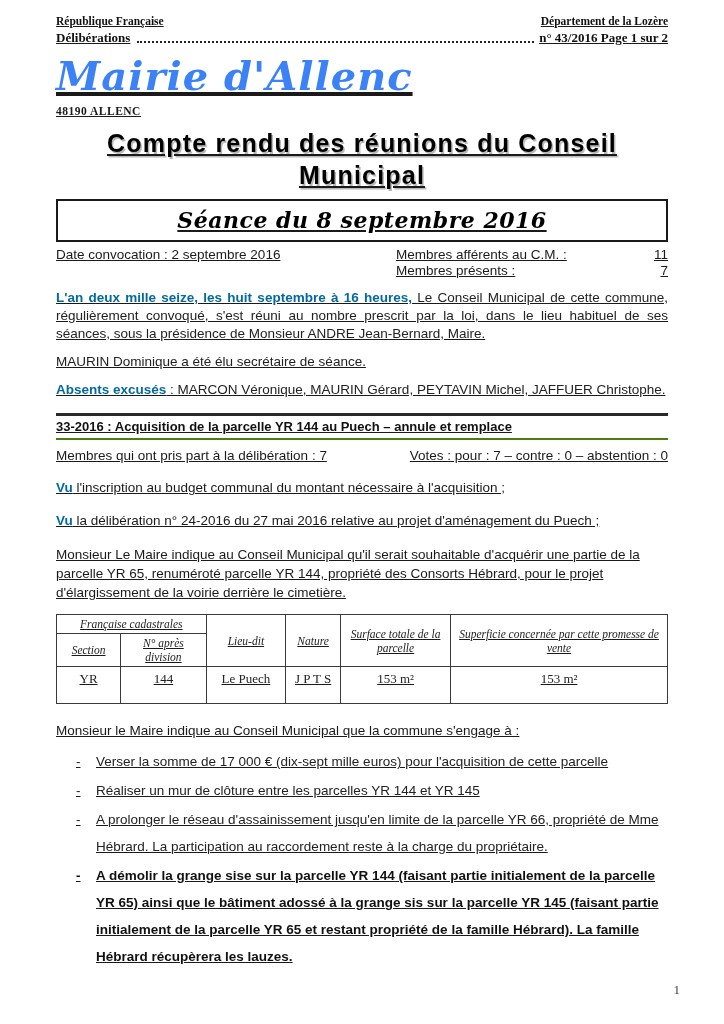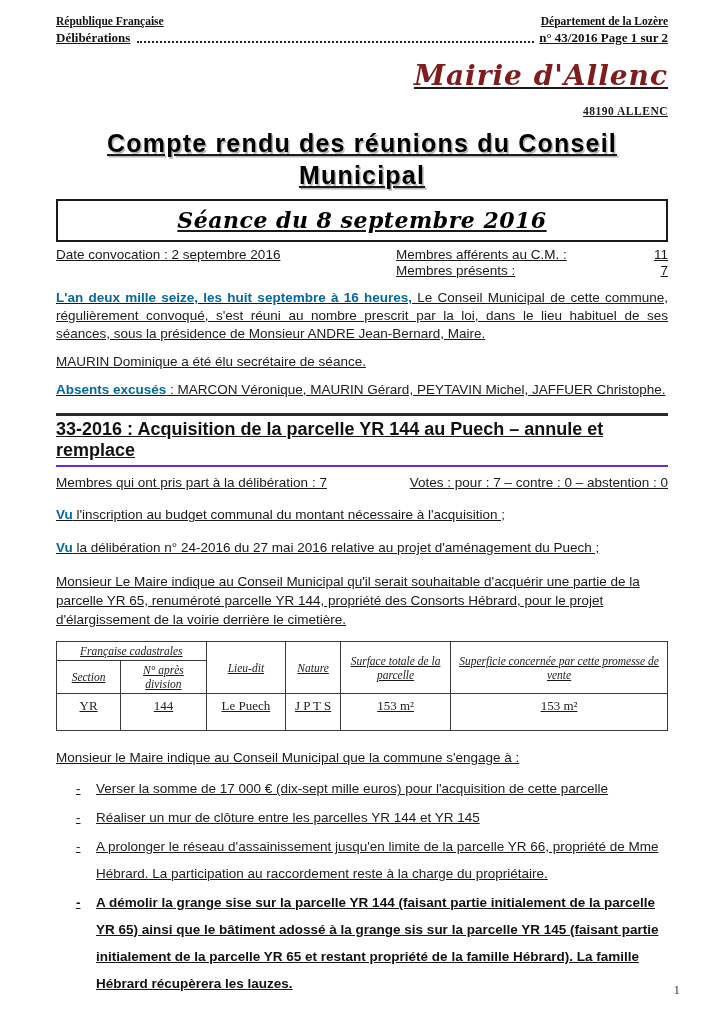--- a/index.html
+++ b/index.html
@@ -16,22 +16,22 @@
     overflow:hidden;
     text-decoration:underline;
   }
   
   .hdr{font-family:"Liberation Serif", serif;font-weight:bold;color:#111;}
   .hdr-row1{display:flex;justify-content:space-between;font-size:11.5px;line-height:15px;}
   .hdr-row2{display:flex;align-items:flex-end;font-size:13px;line-height:18px;}
   .leader{flex:1;border-bottom:2px dotted #222;margin:0 5px 4px 7px;height:0;}
   
   .script{font-family:"DejaVu Serif", serif;font-style:italic;font-weight:bold;}
-  .logo{text-align:right;font-size:28px;line-height:46px;margin-top:6px;letter-spacing:1px;color:#7f1d1d;}
-  .address{text-align:right;font-family:"Liberation Serif", serif;font-weight:bold;font-size:11.5px;margin-top:6px;letter-spacing:.5px;}
+  .logo{text-align:left;font-size:40px;line-height:46px;margin-top:6px;letter-spacing:1px;color:#3b82f6;}
+  .address{text-align:left;font-family:"Liberation Serif", serif;font-weight:bold;font-size:11.5px;margin-top:6px;letter-spacing:.5px;}
   .doc-title{
     text-align:center;font-weight:bold;font-size:25px;line-height:32px;
     letter-spacing:1.2px;margin-top:10px;color:#000;
     text-shadow:1.5px 1.5px 0 rgba(0,0,0,.28);
   }
   .seance-box{
     margin-top:8px;border:2px solid #1a1a1a;
     text-align:center;font-size:22px;line-height:26px;padding:6px 0 7px 0;
     letter-spacing:.5px;color:#000;
   }
@@ -39,22 +39,22 @@
   .conv-row{display:flex;justify-content:space-between;margin-top:5px;line-height:16px;gap:18px;}
   .members{width:272px;}
   .member-line{display:flex;justify-content:space-between;line-height:16px;}
   
   p{margin:0;}
   .para{margin-top:10px;line-height:18px;color:#222;}
   .justify{text-align:justify;}
   .b{font-weight:bold;color:#0369a1;}
   
   .delib-heading{
-    margin-top:14px;border-top:3px solid #2a2a2a;border-bottom:2px solid #6d28d9;
-    font-weight:bold;font-size:18px;padding:3px 0 4px 0;color:#111;
+    margin-top:14px;border-top:3px solid #2a2a2a;border-bottom:2px solid #4d7c0f;
+    font-weight:bold;font-size:13px;padding:3px 0 4px 0;color:#111;
   }
   .delib-row{display:flex;justify-content:space-between;margin-top:7px;line-height:17px;}
   .vu{margin-top:15px;line-height:18px;}
   .maire-para{margin-top:15px;line-height:19px;}
   
   table.cadastre{
     width:100%;border-collapse:collapse;margin-top:12px;
     font-family:"Liberation Serif", serif;color:#222;
   }
   .cadastre th,.cadastre td{border:1.5px solid #3a3a3a;text-align:center;padding:2px 3px;}

